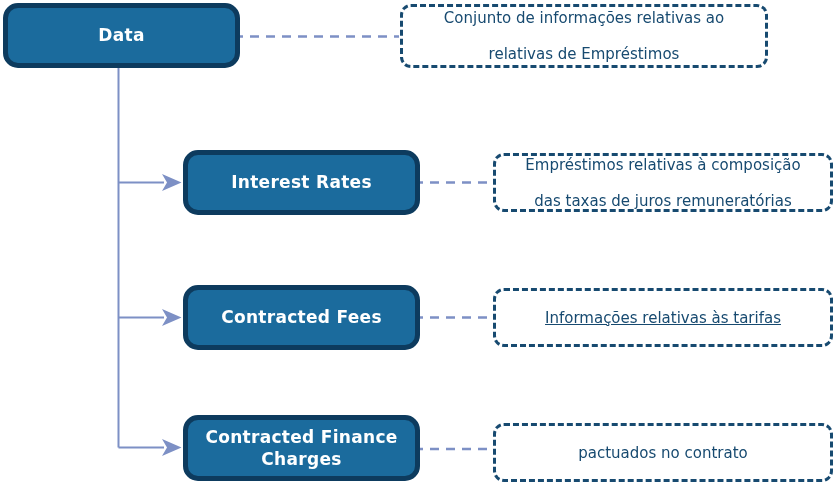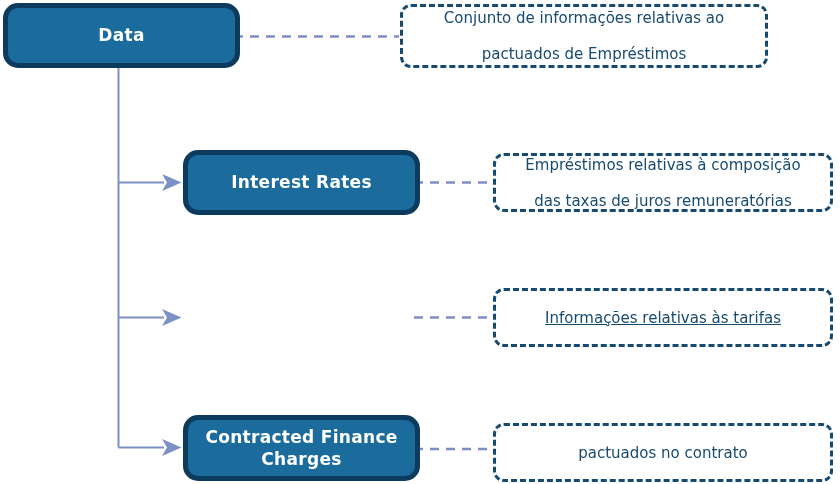--- a/index.html
+++ b/index.html
@@ -79,28 +79,31 @@
   </svg>
 
   <div class="node" style="left:3px; top:3px;">
     <span>Data</span>
   </div>
 
   <div class="node" style="left:183px; top:150px;">
     <span>Interest Rates</span>
   </div>
 
+  <div class="node" style="left:183px; top:285px;">
+    <span>Contracted Fees</span>
+  </div>
 
   <div class="node" style="left:183px; top:415px; height:66px;">
     <span>Contracted Finance Charges</span>
   </div>
 
   <div class="note" style="left:400px; top:4px; width:368px; height:64px;">
     <span class="ln">Conjunto de informações relativas ao</span>
-    <span class="ln">pactuados de Empréstimos</span>
+    <span class="ln">relativas de Empréstimos</span>
   </div>
 
   <div class="note" style="left:493px; top:153px; width:340px; height:59px;">
     <span class="ln">Empréstimos relativas à composição</span>
     <span class="ln">das taxas de juros remuneratórias</span>
   </div>
 
   <div class="note" style="left:493px; top:288px; width:340px; height:59px;text-decoration:underline;">
     <span class="ln">Informações relativas às tarifas</span>
   </div>

